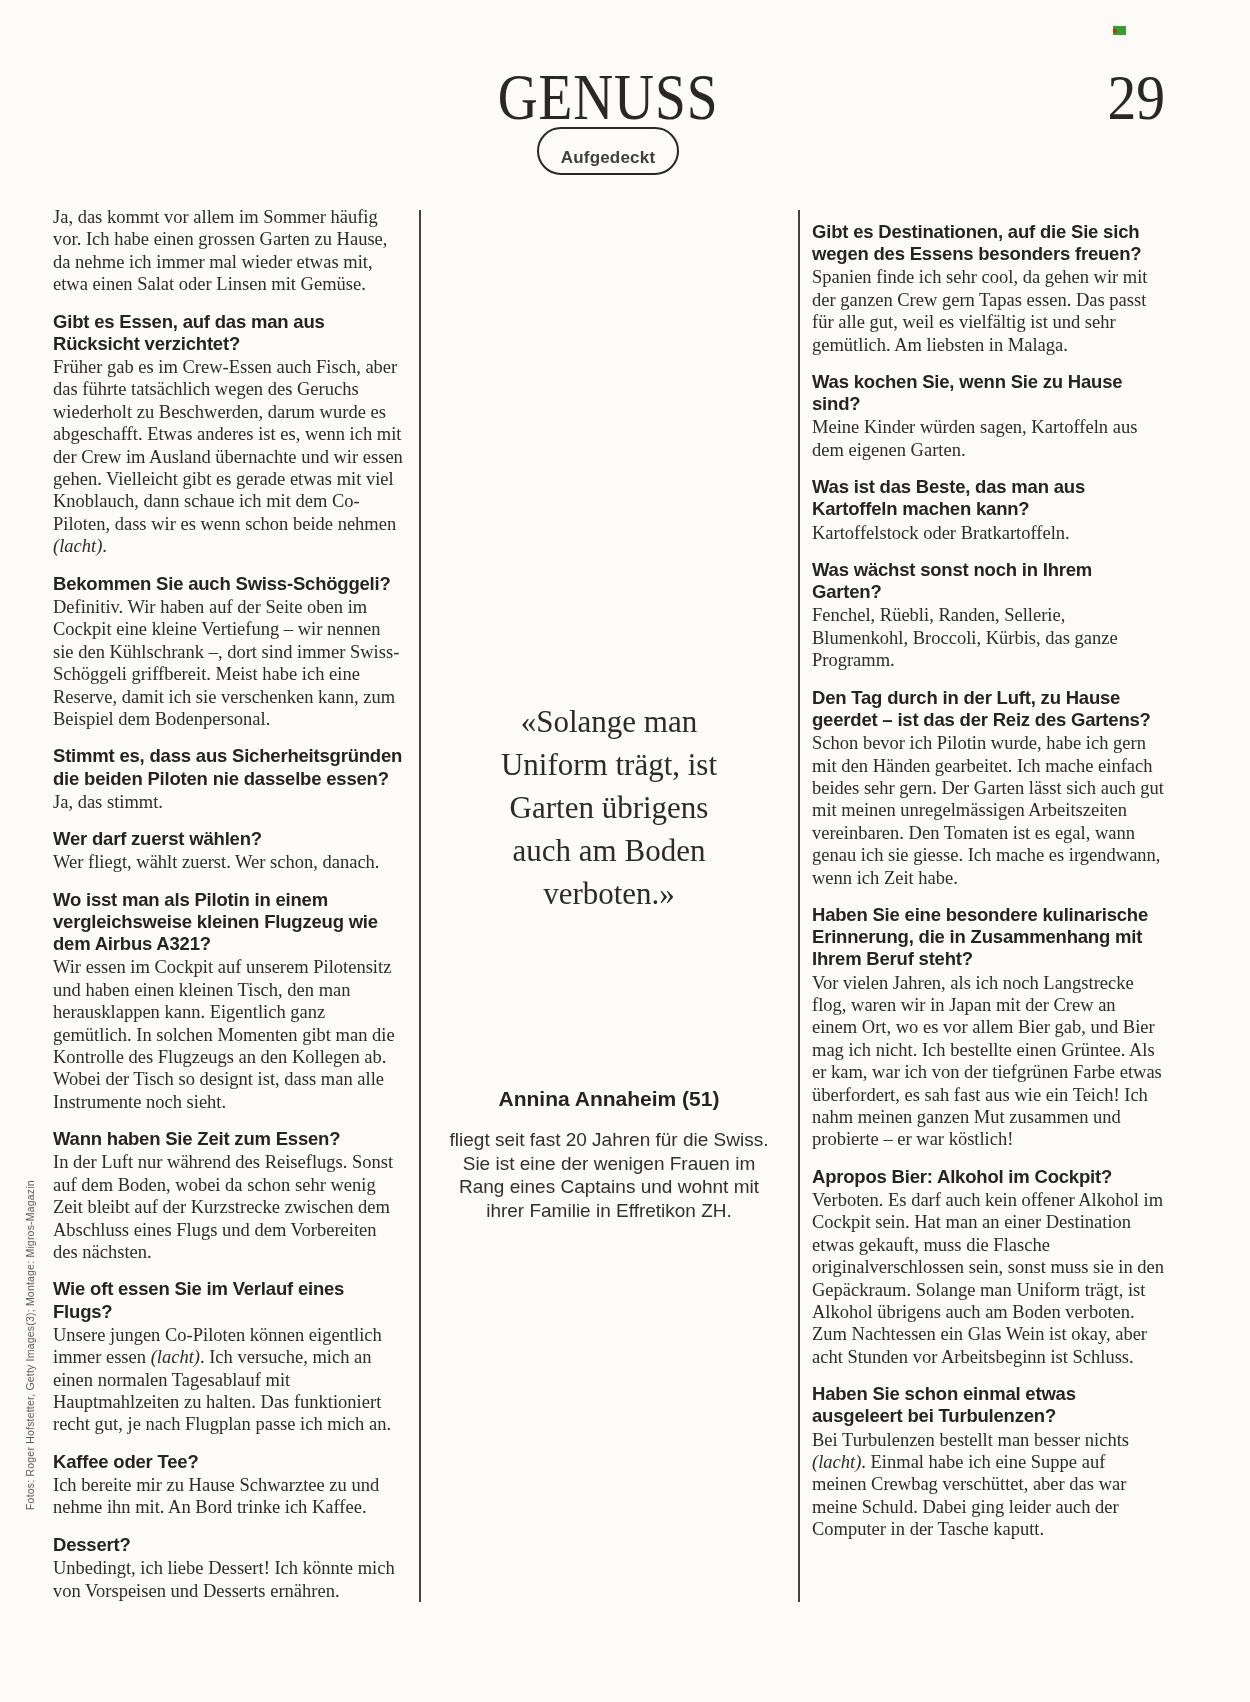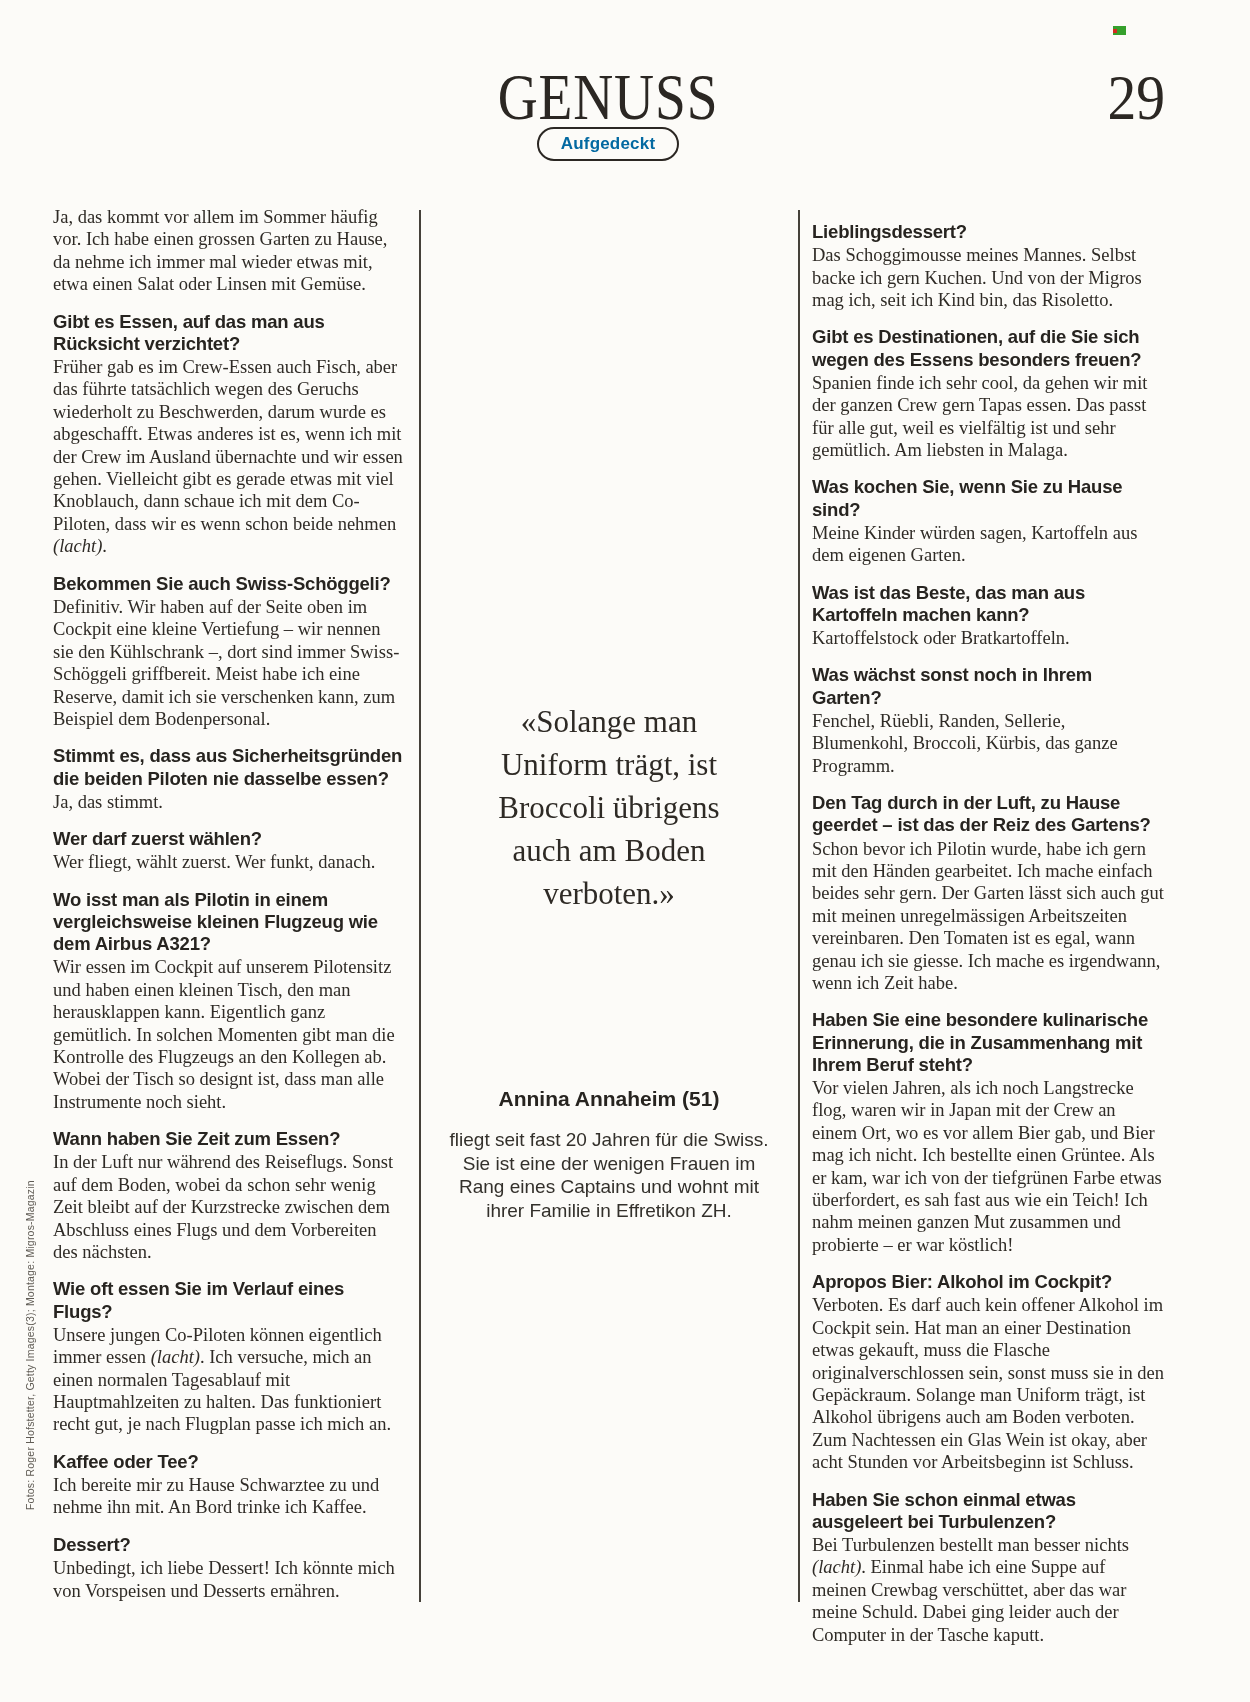--- a/index.html
+++ b/index.html
@@ -16,23 +16,23 @@
     transform:scaleX(.84);transform-origin:50% 50%;
   }
   .pagenum{
     position:absolute;top:66px;right:85px;width:120px;text-align:right;
     font-size:64px;line-height:1;color:#2b2723;
     transform:scaleX(.9);transform-origin:100% 50%;
   }
   .kicker-row{position:absolute;top:127px;left:53px;width:1110px;text-align:center;}
   .kicker-badge{
     display:inline-block;border:2px solid #2b2723;border-radius:999px;
-    padding:5px 22px 5px;
+    padding:19px 22px 5px;
     font-family:"Liberation Sans",sans-serif;font-weight:700;font-size:17px;
-    color:#0369a1;letter-spacing:.2px;
+    color:#404040;letter-spacing:.2px;
   }
   
   .col{
     position:absolute;top:206px;width:352px;
     font-size:18.5px;line-height:22.4px;color:#2f2b26;
     text-align:left;hyphens:auto;
   }
   .col-left{left:53px;}
   .col-right{left:812px;}
   .q{
@@ -95,21 +95,21 @@
   <div>
     <h3 class="q">Bekommen Sie auch Swiss-Schöggeli?</h3>
     <p class="a">Definitiv. Wir haben auf der Seite oben im Cockpit eine kleine Vertiefung – wir nennen sie den Kühlschrank –, dort sind immer Swiss-Schöggeli griffbereit. Meist habe ich eine Reserve, damit ich sie verschenken kann, zum Beispiel dem Bodenpersonal.</p>
   </div>
   <div>
     <h3 class="q">Stimmt es, dass aus Sicherheitsgründen die beiden Piloten nie dasselbe essen?</h3>
     <p class="a">Ja, das stimmt.</p>
   </div>
   <div>
     <h3 class="q">Wer darf zuerst wählen?</h3>
-    <p class="a">Wer fliegt, wählt zuerst. Wer funkt, danach.</p>
+    <p class="a">Wer fliegt, wählt zuerst. Wer schon, danach.</p>
   </div>
   <div>
     <h3 class="q">Wo isst man als Pilotin in einem vergleichsweise kleinen Flugzeug wie dem Airbus A321?</h3>
     <p class="a">Wir essen im Cockpit auf unserem Pilotensitz und haben einen kleinen Tisch, den man herausklappen kann. Eigentlich ganz gemütlich. In solchen Momenten gibt man die Kontrolle des Flugzeugs an den Kollegen ab. Wobei der Tisch so designt ist, dass man alle Instrumente noch sieht.</p>
   </div>
   <div>
     <h3 class="q">Wann haben Sie Zeit zum Essen?</h3>
     <p class="a">In der Luft nur während des Reiseflugs. Sonst auf dem Boden, wobei da schon sehr wenig Zeit bleibt auf der Kurzstrecke zwischen dem Abschluss eines Flugs und dem Vorbereiten des nächsten.</p>
   </div>
   <div>
@@ -122,35 +122,31 @@
   </div>
   <div>
     <h3 class="q">Dessert?</h3>
     <p class="a">Unbedingt, ich liebe Dessert! Ich könnte mich von Vorspeisen und Desserts ernähren.</p>
   </div>
 </div>
 
 <div class="pull-quote">
   <div>«Solange man</div>
   <div>Uniform trägt, ist</div>
-  <div>Broccoli übrigens</div>
+  <div>Garten übrigens</div>
   <div>auch am Boden</div>
   <div>verboten.»</div>
 </div>
 
 <div class="bio">
   <p class="bio-name">Annina Annaheim (51)</p>
   <p class="bio-text">fliegt seit fast 20 Jahren für die Swiss. Sie ist eine der wenigen Frauen im Rang eines Captains und wohnt mit ihrer Familie in Effretikon ZH.</p>
 </div>
 
 <div class="col col-right">
-  <div>
-    <h3 class="q">Lieblingsdessert?</h3>
-    <p class="a">Das Schoggimousse meines Mannes. Selbst backe ich gern Kuchen. Und von der Migros mag ich, seit ich Kind bin, das Risoletto.</p>
-  </div>
   <div>
     <h3 class="q">Gibt es Destinationen, auf die Sie sich wegen des Essens besonders freuen?</h3>
     <p class="a">Spanien finde ich sehr cool, da gehen wir mit der ganzen Crew gern Tapas essen. Das passt für alle gut, weil es vielfältig ist und sehr gemütlich. Am liebsten in Malaga.</p>
   </div>
   <div>
     <h3 class="q">Was kochen Sie, wenn Sie zu Hause sind?</h3>
     <p class="a">Meine Kinder würden sagen, Kartoffeln aus dem eigenen Garten.</p>
   </div>
   <div>
     <h3 class="q">Was ist das Beste, das man aus Kartoffeln machen kann?</h3>

